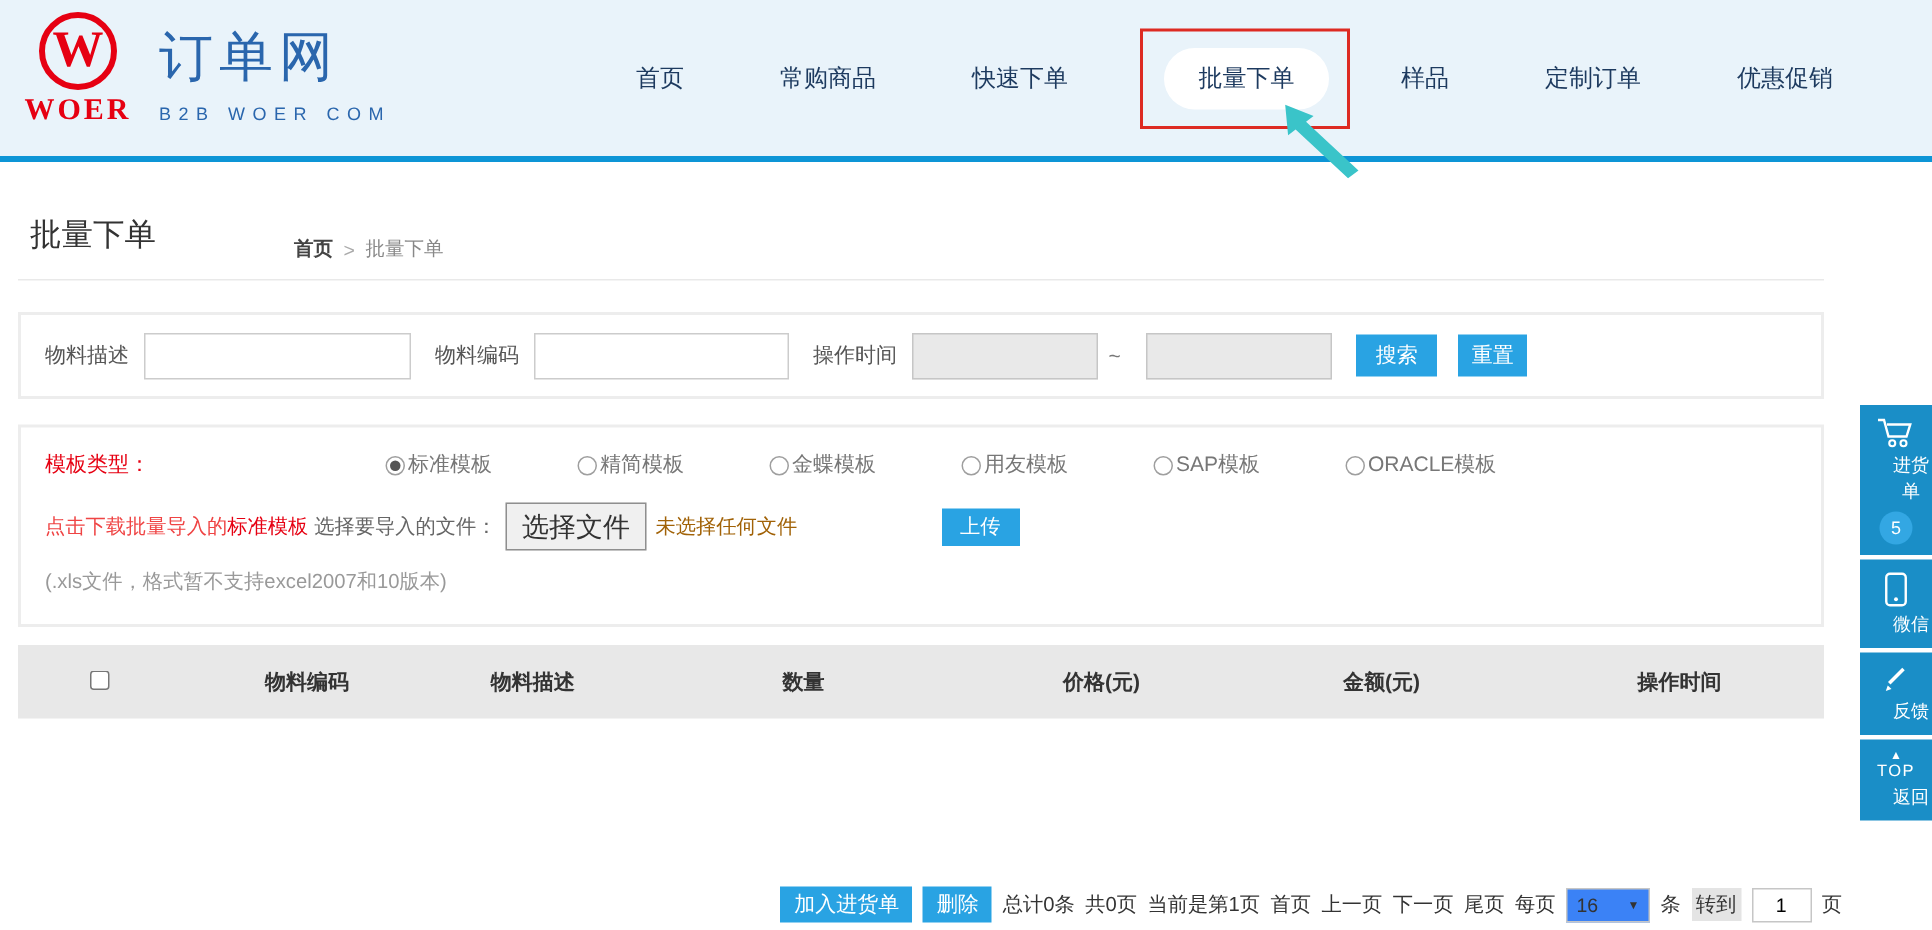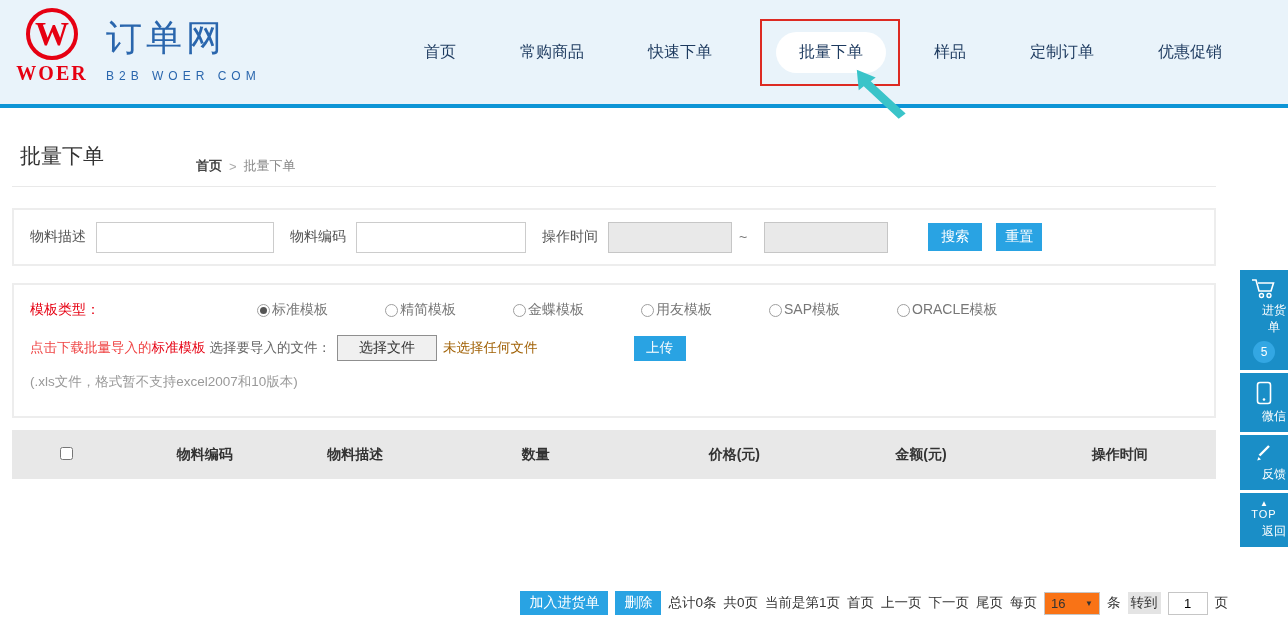--- a/index.html
+++ b/index.html
@@ -45,54 +45,54 @@
     border:2px solid #ededed; display:flex; align-items:center; font-size:14px; color:#555; }
   .sb-label { margin-left:16px; white-space:nowrap; }
   .sb-input { margin-left:10px; width:178px; height:31px; border:1px solid #ccc;
     background:#fff; padding:0 6px; font-size:13px; }
   .sb-input.second { width:170px; }
   .sb-date { margin-left:10px; width:124px; height:31px; border:1px solid #c6c6c6;
     background:#e9e9e9; padding:0 6px; font-size:13px; color:#666; }
   .sb-tilde { margin:0 7px; color:#777; }
   .btn-blue { background:#29a3e3; color:#fff; border:none; font-size:14px;
     cursor:pointer; text-align:center; }
-  .sb-search { margin-left:40px; width:54px; height:28px; }
+  .sb-search { margin-left:16px; width:54px; height:28px; }
   .sb-reset { margin-left:14px; width:46px; height:28px; }
   
   .template-box { position:absolute; left:12px; top:283px; width:1204px; height:135px;
     border:2px solid #ededed; }
   .tpl-row1 { display:flex; align-items:center; margin:16px 0 0 16px; font-size:14px; }
   .tpl-type-label { color:#e60012; width:227px; }
   .radio-item { display:flex; align-items:center; width:128px; color:#777; cursor:pointer; }
   .radio-circle { width:13px; height:13px; border:1px solid #9f9f9f; border-radius:50%;
     margin-right:2px; position:relative; background:#fff; flex:none; }
   .radio-circle.checked::after { content:""; position:absolute; left:2px; top:2px;
     width:7px; height:7px; border-radius:50%; background:#555; }
   .tpl-row2 { display:flex; align-items:center; margin:16px 0 0 16px; font-size:13.5px; color:#666; }
   .dl-link { color:#ef4444; cursor:pointer; }
   .dl-link-red { color:#e60012; cursor:pointer; margin-right:4px; }
   .file-btn { margin-left:6px; border:1px solid #8f8f8f; background:#f0f0f0; color:#333;
-    font-size:14px; padding:3px 21px; cursor:pointer; }
+    font-size:18px; padding:3px 10px; cursor:pointer; }
   .no-file { margin-left:6px; color:#a16207; }
   .upload-btn { margin-left:96px; width:52px; height:25px; font-size:13.5px; }
   .tpl-row3 { margin:12px 0 0 16px; font-size:13.5px; color:#999; }
   
   .table-header { position:absolute; left:12px; top:430px; width:1204px; height:49px;
     background:#e8e8e8; display:flex; align-items:center; font-size:14px; font-weight:bold; color:#333; }
   .th-col { text-align:center; }
   .th-check { width:9%; } .th-c1{ width:14%; } .th-c2{ width:11%; } .th-c3{ width:19%; }
   .th-c4{ width:14%; } .th-c5{ width:17%; } .th-c6{ width:16%; }
   .th-check input { width:13px; height:13px; cursor:pointer; }
   
   .pagination { position:absolute; left:24px; top:591px; width:1204px;
     display:flex; align-items:center; justify-content:flex-end; gap:7px;
     font-size:13.5px; color:#333; white-space:nowrap; }
   .pg-add { width:88px; height:24px; }
   .pg-del { width:46px; height:24px; }
-  .pg-select { width:56px; height:23px; border:1px solid #c6c6c6; background:#f97316;
+  .pg-select { width:56px; height:23px; border:1px solid #c6c6c6; background:#3b82f6;
     display:flex; align-items:center; justify-content:space-between; padding:0 6px;
     font-size:13px; cursor:pointer; }
   .pg-select .arrow { font-size:8px; color:#333; }
   .pg-goto-label { background:#e4e4e4; padding:2px 3px; }
   .pg-goto-input { width:40px; height:23px; border:1px solid #c6c6c6; text-align:center;
     font-size:13px; }
   .pg-link { cursor:pointer; }
   
   .side-toolbar { position:absolute; right:0; top:270px; width:48px; z-index:30; }
   .st-block { background:#1a8ec7; color:#fff; text-align:center; padding:8px 0 7px;

